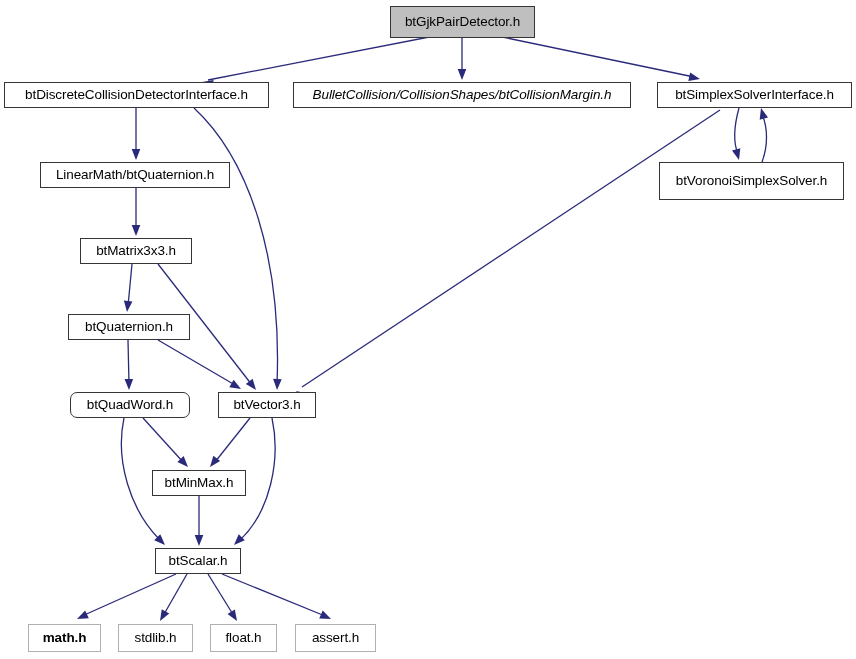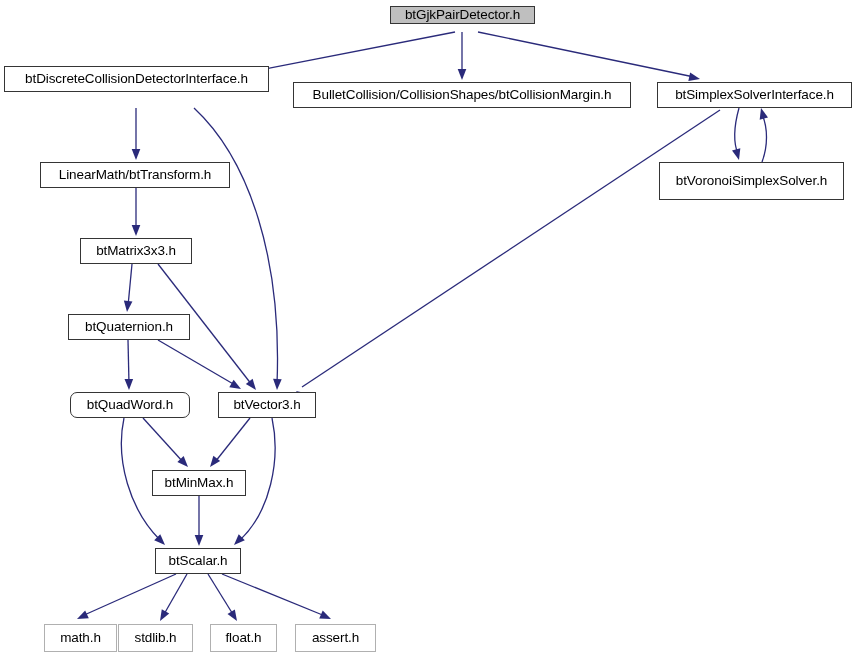--- a/index.html
+++ b/index.html
@@ -98,57 +98,57 @@
       <polygon points="0,0 -11,-4.3 -11,4.3" fill="#2a2a7a" transform="translate(77,619) rotate(155)"></polygon>
       <path d="M 187,574 L 163,616" fill="none" stroke="#2a2a7a" stroke-width="1.3"></path>
       <polygon points="0,0 -11,-4.3 -11,4.3" fill="#2a2a7a" transform="translate(160,621) rotate(120)"></polygon>
       <path d="M 208,574 L 234,616" fill="none" stroke="#2a2a7a" stroke-width="1.3"></path>
       <polygon points="0,0 -11,-4.3 -11,4.3" fill="#2a2a7a" transform="translate(237,621) rotate(58)"></polygon>
       <path d="M 222,574 L 325,616" fill="none" stroke="#2a2a7a" stroke-width="1.3"></path>
       <polygon points="0,0 -11,-4.3 -11,4.3" fill="#2a2a7a" transform="translate(331,619) rotate(24)"></polygon>
     </svg>
 
   <div id="nodes-layer">
-      <div class="node root" style="left: 390px; top: 6px; width: 145px; height: 18px;">
+      <div class="node root" style="left: 390px; top: 6px; width: 145px; height: 32px;">
         <span class="node-label">btGjkPairDetector.h</span>
       </div>
-      <div class="node" style="left: 4px; top: 66px; width: 265px; height: 26px;">
+      <div class="node" style="left: 4px; top: 82px; width: 265px; height: 26px;">
         <span class="node-label">btDiscreteCollisionDetectorInterface.h</span>
       </div>
-      <div class="node" style="left: 293px; top: 82px; width: 338px; height: 26px;">
+      <div class="node" style="left: 293px; top: 82px; width: 338px; height: 26px; font-style: italic;">
         <span class="node-label">BulletCollision/CollisionShapes/btCollisionMargin.h</span>
       </div>
       <div class="node" style="left: 657px; top: 82px; width: 195px; height: 26px;">
         <span class="node-label">btSimplexSolverInterface.h</span>
       </div>
       <div class="node" style="left: 659px; top: 162px; width: 185px; height: 38px;">
         <span class="node-label">btVoronoiSimplexSolver.h</span>
       </div>
       <div class="node" style="left: 40px; top: 162px; width: 190px; height: 26px;">
-        <span class="node-label">LinearMath/btTransform.h</span>
+        <span class="node-label">LinearMath/btQuaternion.h</span>
       </div>
       <div class="node" style="left: 80px; top: 238px; width: 112px; height: 26px;">
         <span class="node-label">btMatrix3x3.h</span>
       </div>
       <div class="node" style="left: 68px; top: 314px; width: 122px; height: 26px;">
         <span class="node-label">btQuaternion.h</span>
       </div>
       <div class="node" style="left: 70px; top: 392px; width: 120px; height: 26px; border-radius: 7px;">
         <span class="node-label">btQuadWord.h</span>
       </div>
       <div class="node" style="left: 218px; top: 392px; width: 98px; height: 26px;">
         <span class="node-label">btVector3.h</span>
       </div>
       <div class="node" style="left: 152px; top: 470px; width: 94px; height: 26px;">
         <span class="node-label">btMinMax.h</span>
       </div>
       <div class="node" style="left: 155px; top: 548px; width: 86px; height: 26px;">
         <span class="node-label">btScalar.h</span>
       </div>
-      <div class="node leaf" style="left: 44px; top: 624px; width: 73px; height: 28px;">
+      <div class="node leaf" style="left: 28px; top: 624px; width: 73px; height: 28px; font-weight: bold;">
         <span class="node-label">math.h</span>
       </div>
       <div class="node leaf" style="left: 118px; top: 624px; width: 75px; height: 28px;">
         <span class="node-label">stdlib.h</span>
       </div>
       <div class="node leaf" style="left: 210px; top: 624px; width: 67px; height: 28px;">
         <span class="node-label">float.h</span>
       </div>
       <div class="node leaf" style="left: 295px; top: 624px; width: 81px; height: 28px;">
         <span class="node-label">assert.h</span>

